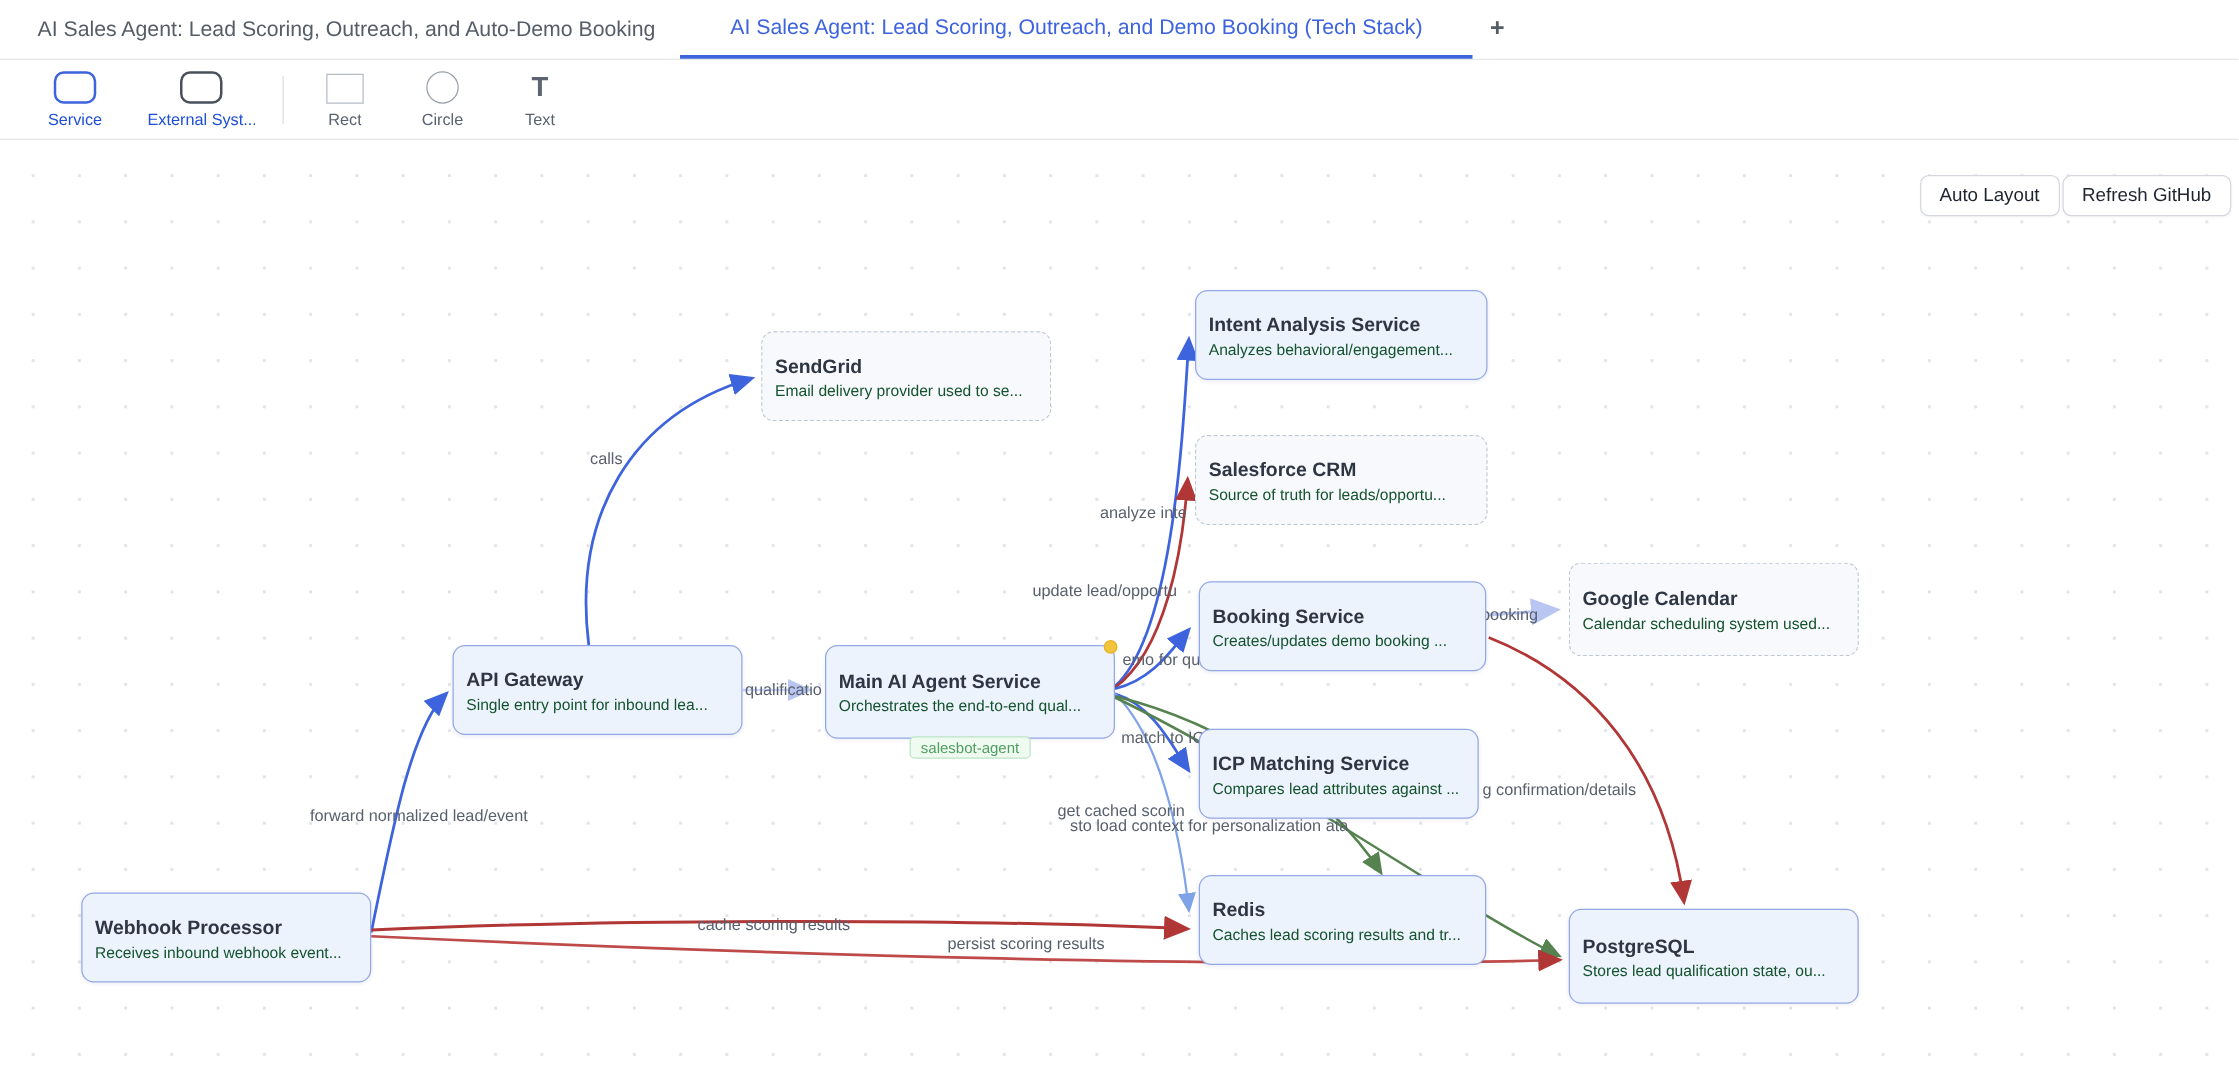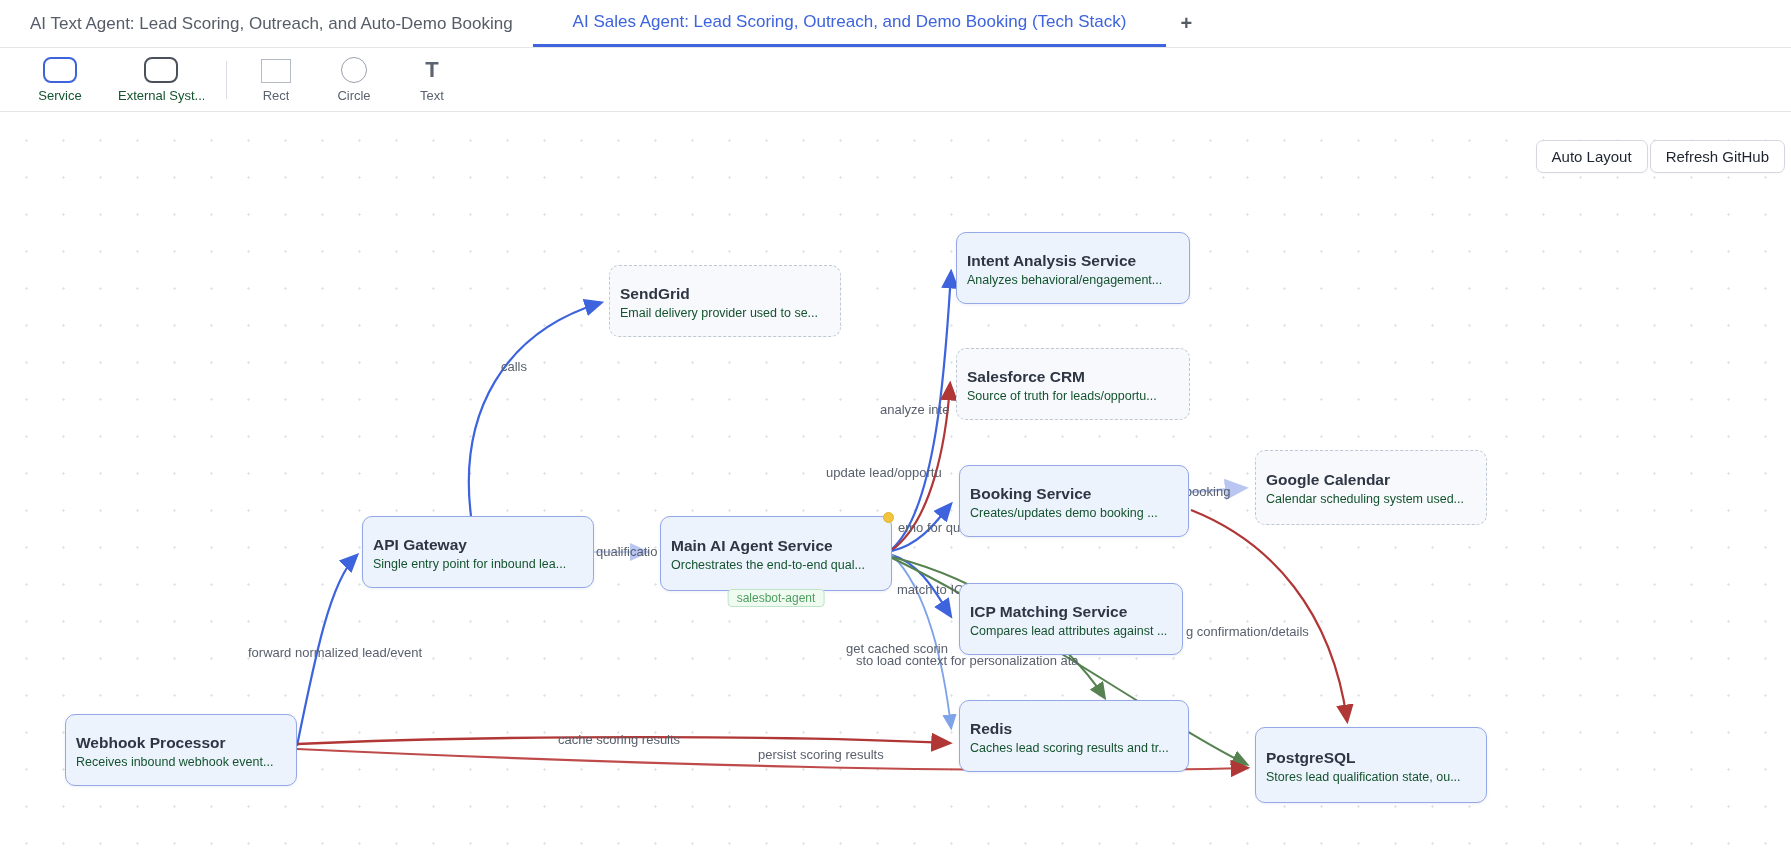--- a/index.html
+++ b/index.html
@@ -9,21 +9,21 @@
   
   .tabbar { height:48px; display:flex; align-items:stretch; border-bottom:1px solid #e4e6ea; background:#fff; }
   .tab { display:flex; align-items:center; font-size:17px; padding:0 40px; cursor:pointer; white-space:nowrap; }
   .tab.inactive { color:#565d68; padding-left:30px; padding-right:20px; }
   .tab.active { color:#3d63dd; border-bottom:3px solid #3d63dd; }
   .tab-add { display:flex; align-items:center; font-size:20px; font-weight:700; color:#555b64; padding:0 14px; cursor:pointer; }
 
   
   .toolbar { height:64px; display:flex; align-items:center; border-bottom:1px solid #e4e6ea; background:#fff; padding-left:14px; }
   .tool { width:92px; display:flex; flex-direction:column; align-items:center; justify-content:center; gap:5px; cursor:pointer; }
-  .tool-label { font-size:13px; color:#14532d; max-width:86px; overflow:hidden; white-space:nowrap; }
+  .tool-label { font-size:13px; color:#1d4ed8; max-width:86px; overflow:hidden; white-space:nowrap; }
   .tool-label.gray { color:#5a6270; }
   .shape-rect { width:34px; height:26px; border-radius:8px; border:2.5px solid #3d63dd; background:#fff; }
   .shape-rect.ext { border-color:#4a515c; }
   .shape-plain { width:30px; height:24px; border:1.5px solid #b6bcc6; background:#fff; margin-top:2px; }
   .shape-circle { width:26px; height:26px; border-radius:50%; border:1.5px solid #9aa1ac; background:#fff; }
   .shape-text { font-size:22px; font-weight:700; color:#5d646f; line-height:26px; }
   .tool-divider { width:1px; height:38px; background:#d9dde2; margin:0 10px; }
 
   
   .canvas { position:relative; width:1791px; height:749px; background:#fff;
@@ -47,21 +47,21 @@
   .node-badge { position:absolute; bottom:-17px; left:50%; transform:translateX(-50%);
                 background:#effaf1; border:1px solid #bde4c6; color:#4f9e60; font-size:12px;
                 padding:1px 8px; border-radius:4px; white-space:nowrap; }
   .node-dot { position:absolute; top:-5px; right:-3px; width:11px; height:11px; border-radius:50%;
               background:#f2c43d; border:1px solid #e6b32a; }
 </style>
 </head>
 <body>
 
 <div class="tabbar">
-  <div class="tab inactive">AI Text Agent: Lead Scoring, Outreach, and Auto-Demo Booking</div>
+  <div class="tab inactive">AI Sales Agent: Lead Scoring, Outreach, and Auto-Demo Booking</div>
   <div class="tab active">AI Sales Agent: Lead Scoring, Outreach, and Demo Booking (Tech Stack)</div>
   <div class="tab-add">+</div>
 </div>
 
 <div class="toolbar">
   <div class="tool">
     <div class="shape-rect"></div>
     <div class="tool-label">Service</div>
   </div>
   <div class="tool" style="width:110px;">
@@ -118,21 +118,21 @@
     <path d="M 892 443 C 922 452, 938 485, 950 503" fill="none" stroke="#3d63dd" stroke-width="2.2" marker-end="url(#m-blue)"></path>
     <path d="M 892 443 C 928 478, 944 555, 951 615" fill="none" stroke="#7fa3e8" stroke-width="1.8" marker-end="url(#m-lblue)"></path>
     <path d="M 892 445 C 985 468, 1065 525, 1104 585" fill="none" stroke="#55824f" stroke-width="2" marker-end="url(#m-green)"></path>
     <path d="M 892 446 C 1015 505, 1170 615, 1246 652" fill="none" stroke="#55824f" stroke-width="2" marker-end="url(#m-green)"></path>
     <path d="M 1191 380 L 1244 376" fill="none" stroke="#b9c6f2" stroke-width="2.4" marker-end="url(#m-lav)"></path>
     <path d="M 1191 398 C 1272 430, 1332 500, 1347 608" fill="none" stroke="#b13636" stroke-width="2.2" marker-end="url(#m-red)"></path>
     <path d="M 297 632 C 520 622, 800 624, 948 631" fill="none" stroke="#b13636" stroke-width="2.4" marker-end="url(#m-red)"></path>
     <path d="M 297 637 C 620 652, 1000 663, 1246 656" fill="none" stroke="#bf4a4a" stroke-width="2.2" marker-end="url(#m-red)"></path>
   </svg>
 
-  <span class="edge-label" style="left:501px; top:247px;">calls</span>
+  <span class="edge-label" style="left:472px; top:247px;">calls</span>
   <span class="edge-label" style="left:232px; top:533px;margin-left:16px;">forward normalized lead/event</span>
   <span class="edge-label" style="left:596px; top:432px;">qualificatio</span>
   <span class="edge-label" style="left:880px; top:290px;">analyze inte</span>
   <span class="edge-label" style="left:826px; top:353px;">update lead/opportu</span>
   <span class="edge-label" style="left:898px; top:408px;">emo for qu</span>
   <span class="edge-label" style="left:897px; top:470px;">match to ICP</span>
   <span class="edge-label" style="left:846px; top:529px;">get cached scorin</span>
   <span class="edge-label" style="left:856px; top:541px;">sto load context for personalization ata</span>
   <span class="edge-label" style="left:1174px; top:372px;">e booking</span>
   <span class="edge-label" style="left:1186px; top:512px;">g confirmation/details</span>

